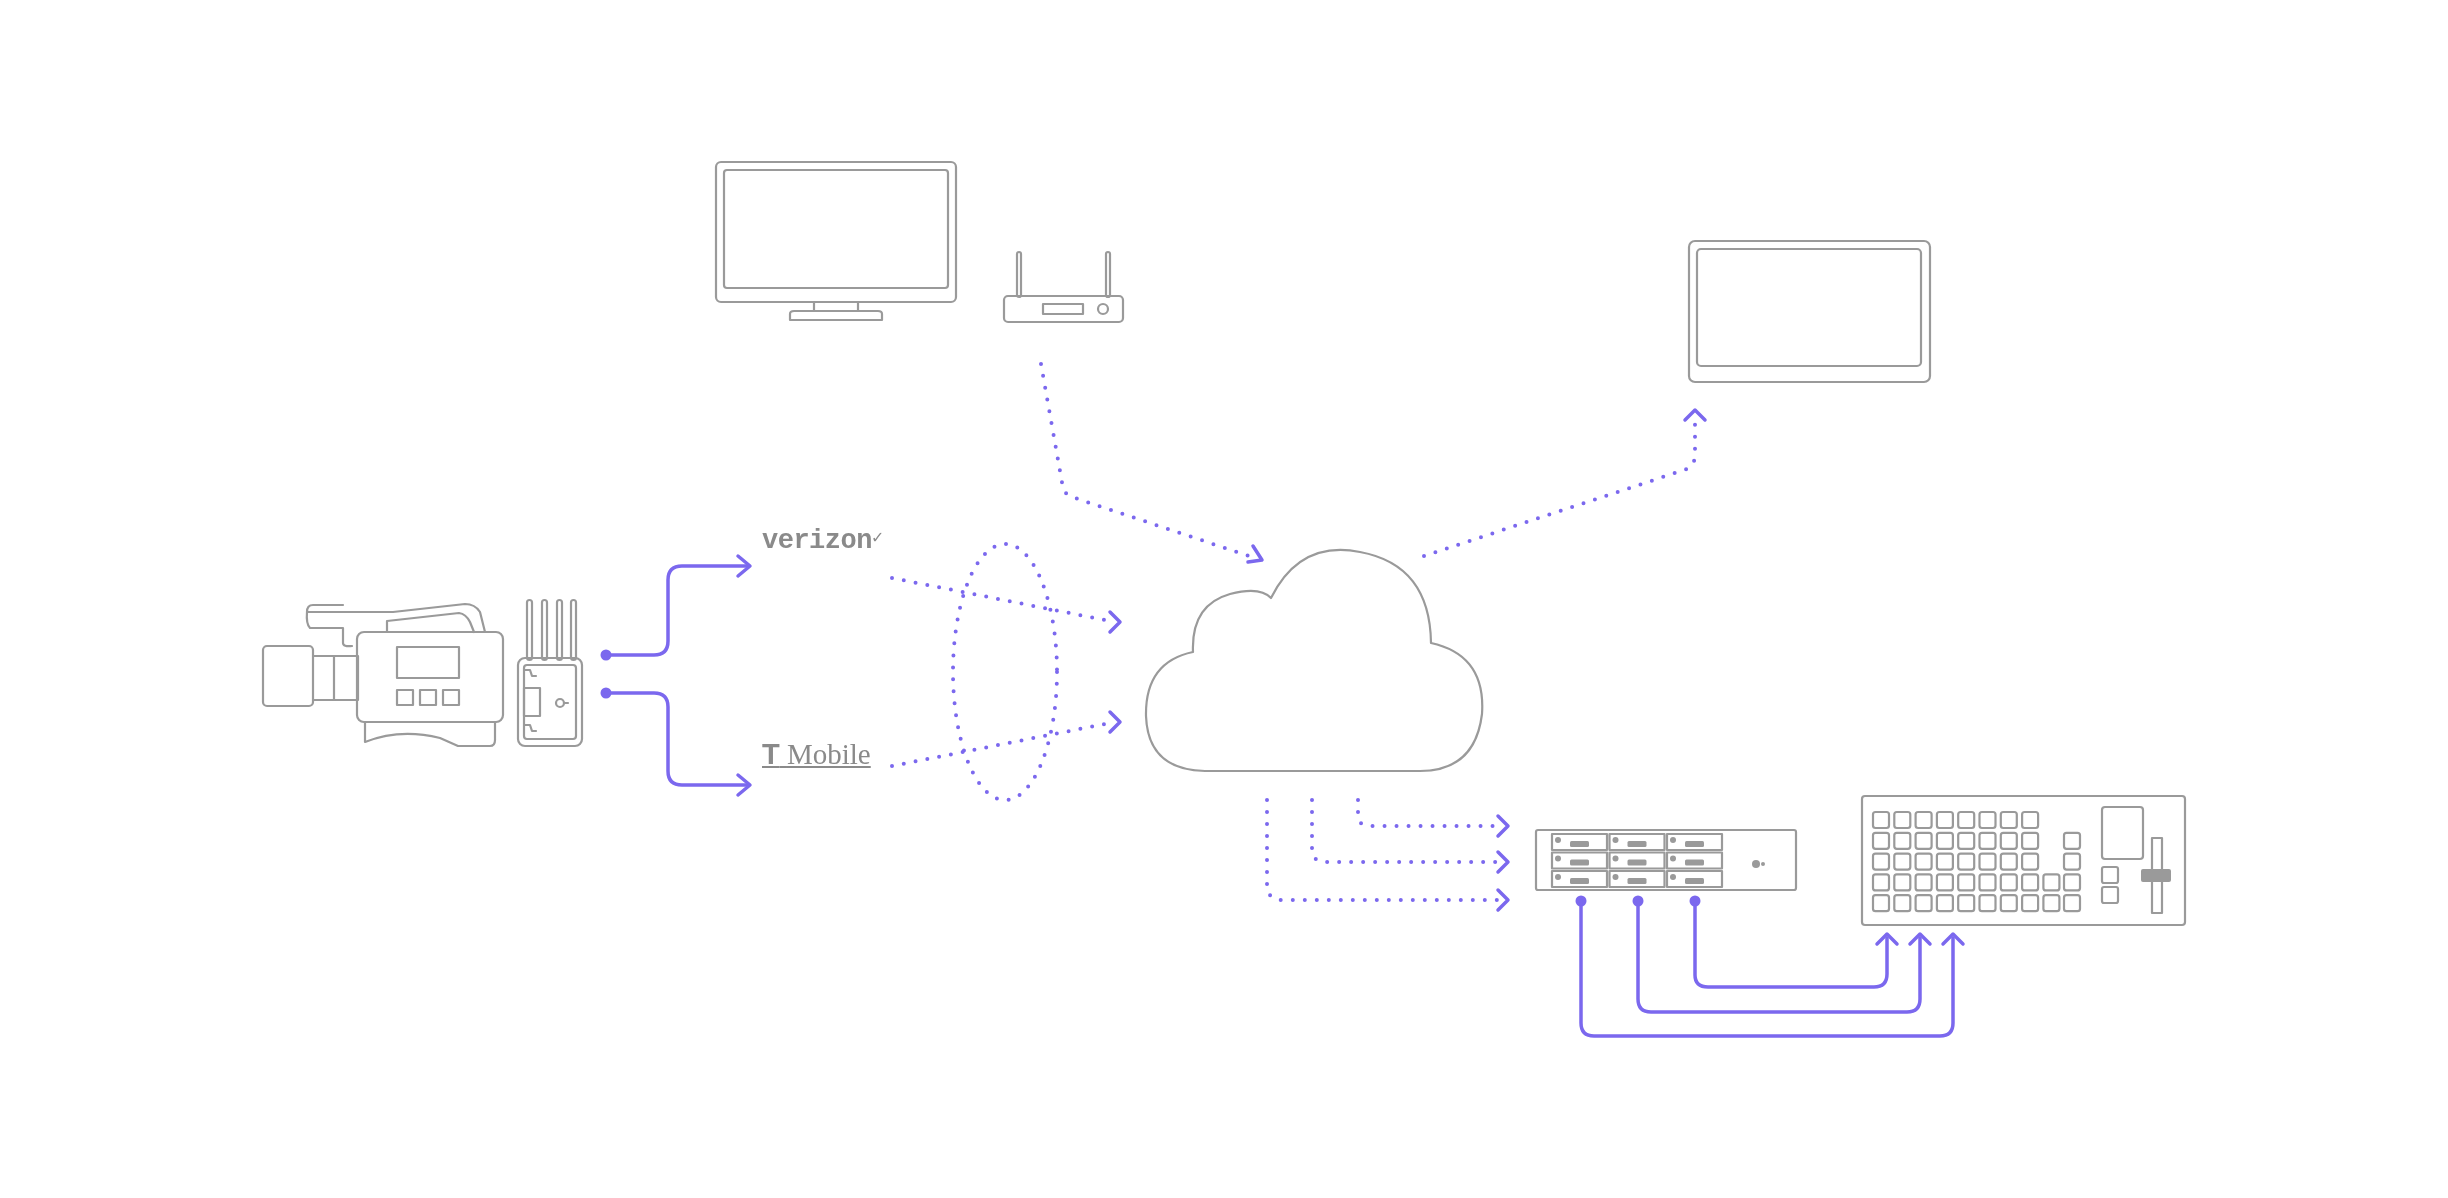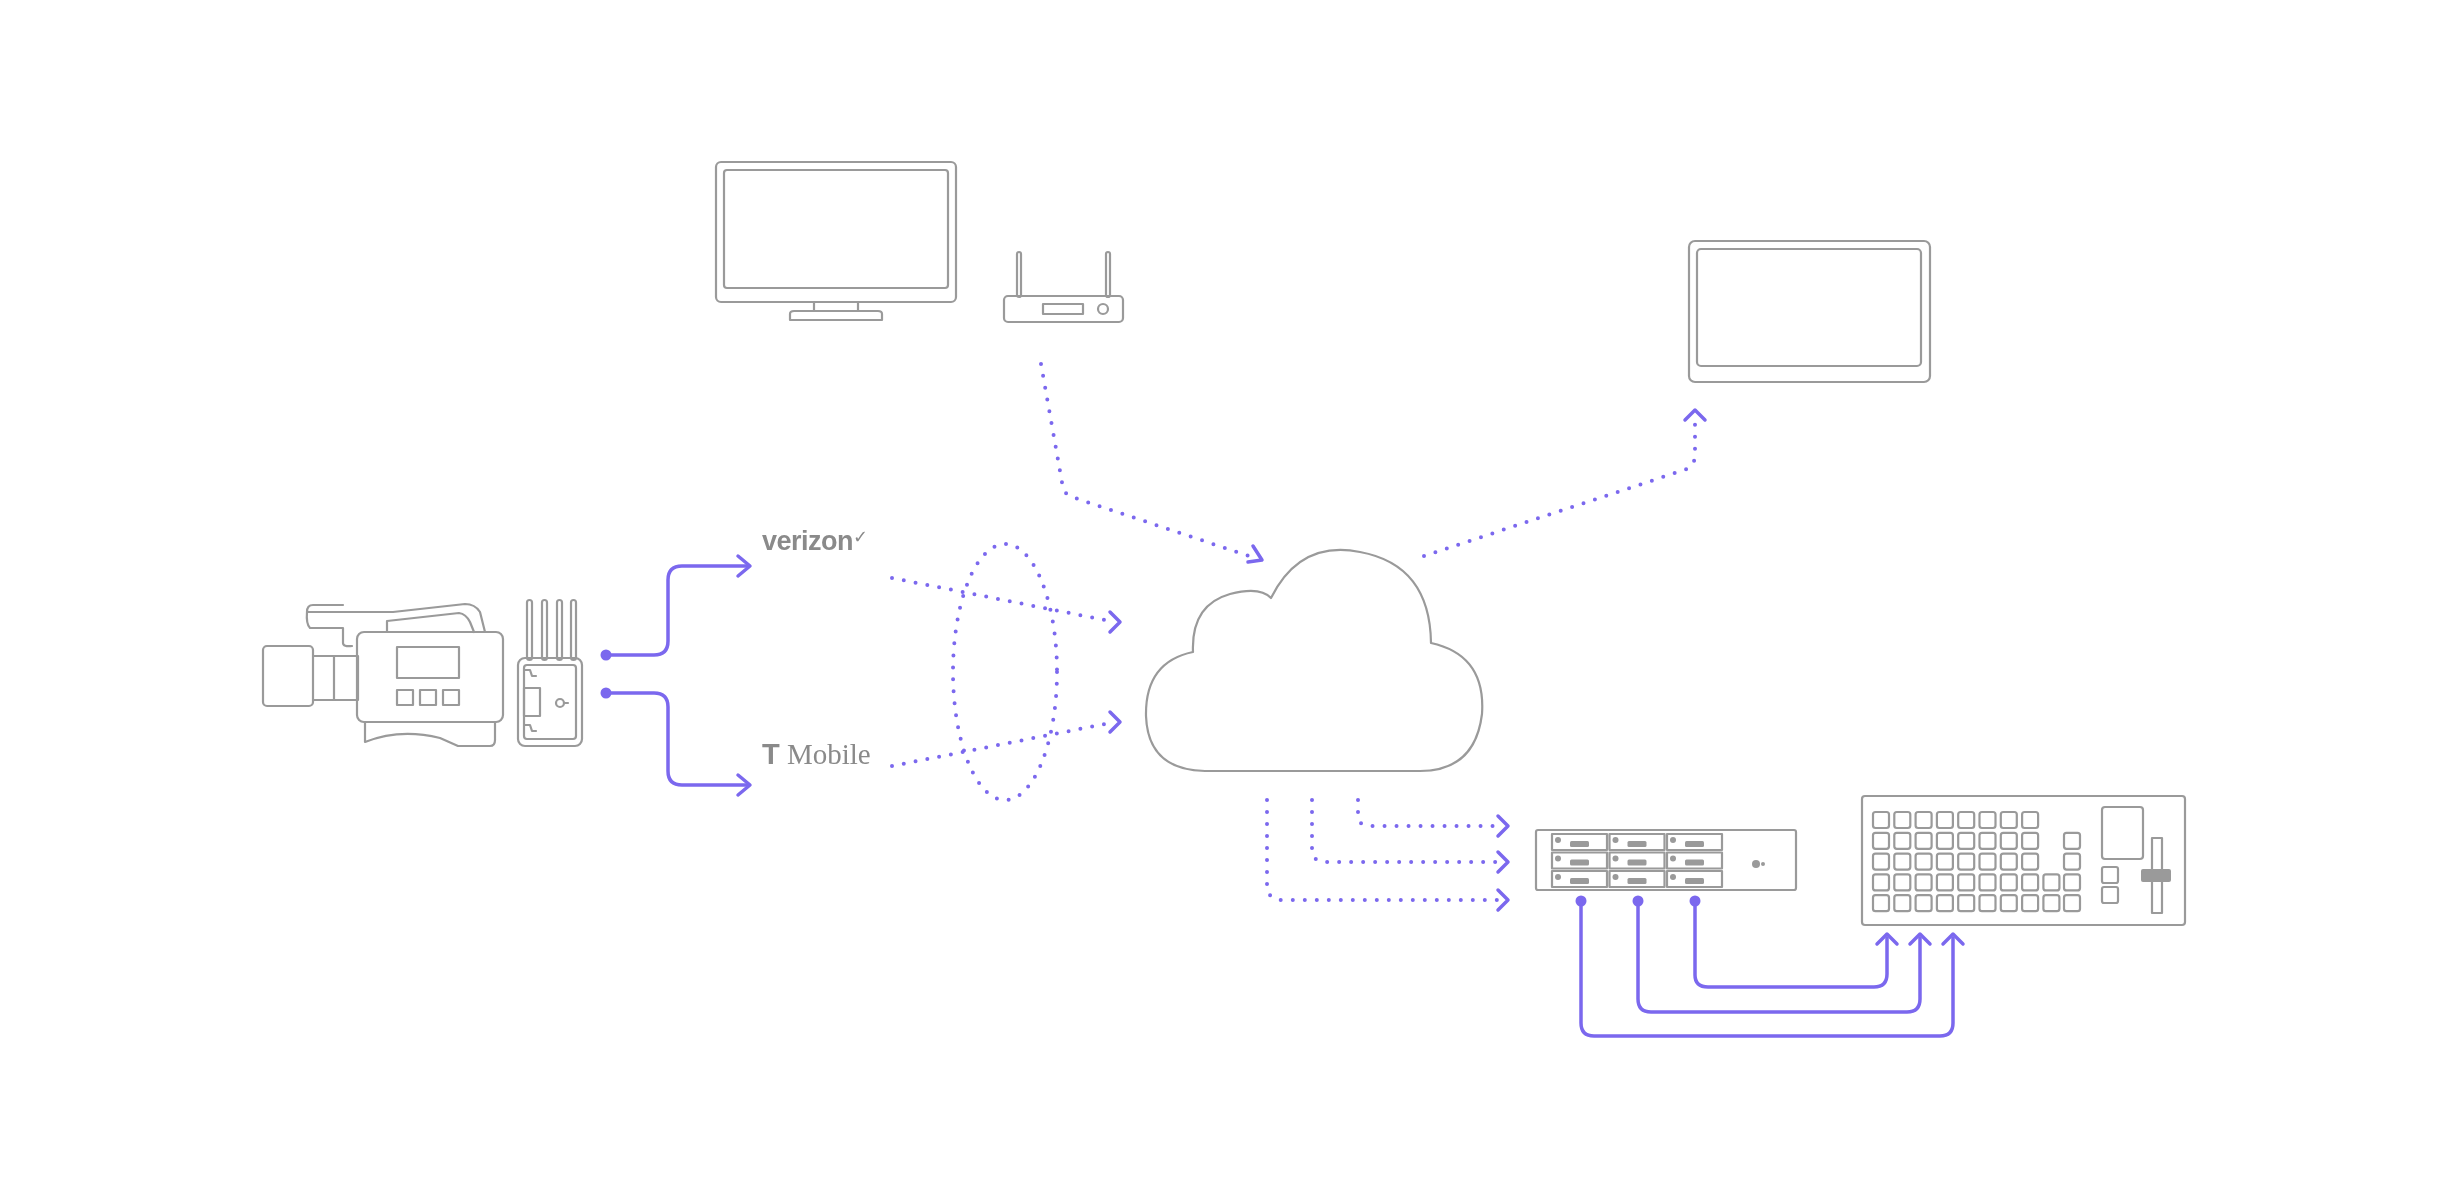--- a/index.html
+++ b/index.html
@@ -5,22 +5,22 @@
   html, body { margin: 0; padding: 0; background: #ffffff; }
   body { width: 2448px; height: 1198px; overflow: hidden; position: relative; font-family: "Liberation Sans", sans-serif; }
   svg#diagram { position: absolute; left: 0; top: 0; }
   .dev { fill: none; stroke: #9a9a9a; stroke-width: 2.2; stroke-linejoin: round; stroke-linecap: round; }
   .devfill { fill: #9a9a9a; stroke: none; }
   .solid { fill: none; stroke: #7b68ee; stroke-width: 3.5; stroke-linecap: round; stroke-linejoin: round; }
   .dot-line { fill: none; stroke: #7b68ee; stroke-width: 4; stroke-linecap: round; stroke-dasharray: 0 12; }
   .arrowhead { fill: none; stroke: #7b68ee; stroke-width: 3.5; stroke-linecap: round; stroke-linejoin: round; }
   .node-dot { fill: #7b68ee; }
   .carrier-label { position: absolute; color: #8a8a8a; }
-  .verizon { left: 762px; top: 526px; font-size: 27px; font-weight: bold; letter-spacing: -0.5px; font-family: Liberation Sans, sans-serif; }
-  .tmobile { left: 762px; top: 738px; font-size: 29px; font-family: "Liberation Serif", serif; }
+  .verizon { left: 762px; top: 526px; font-size: 27px; font-weight: bold; letter-spacing: -0.5px; font-family: Liberation Mono, monospace; }
+  .tmobile { left: 762px; top: 738px; font-size: 29px; font-family: "Liberation Serif", serif; text-decoration: underline; }
 </style>
 </head>
 <body>
 
 <svg id="diagram" width="2448" height="1198" viewBox="0 0 2448 1198">
 
   <g>
     <rect class="dev" x="263" y="646" width="50" height="60" rx="4"></rect>
     <path class="dev" d="M313,656 L358,656 L358,700 L313,700"></path>
     <line class="dev" x1="334" y1="656" x2="334" y2="700"></line>

